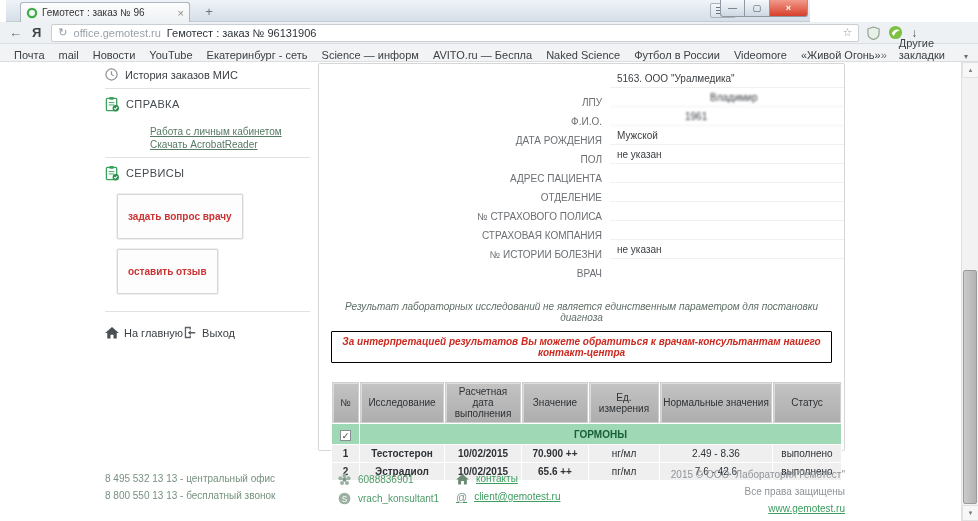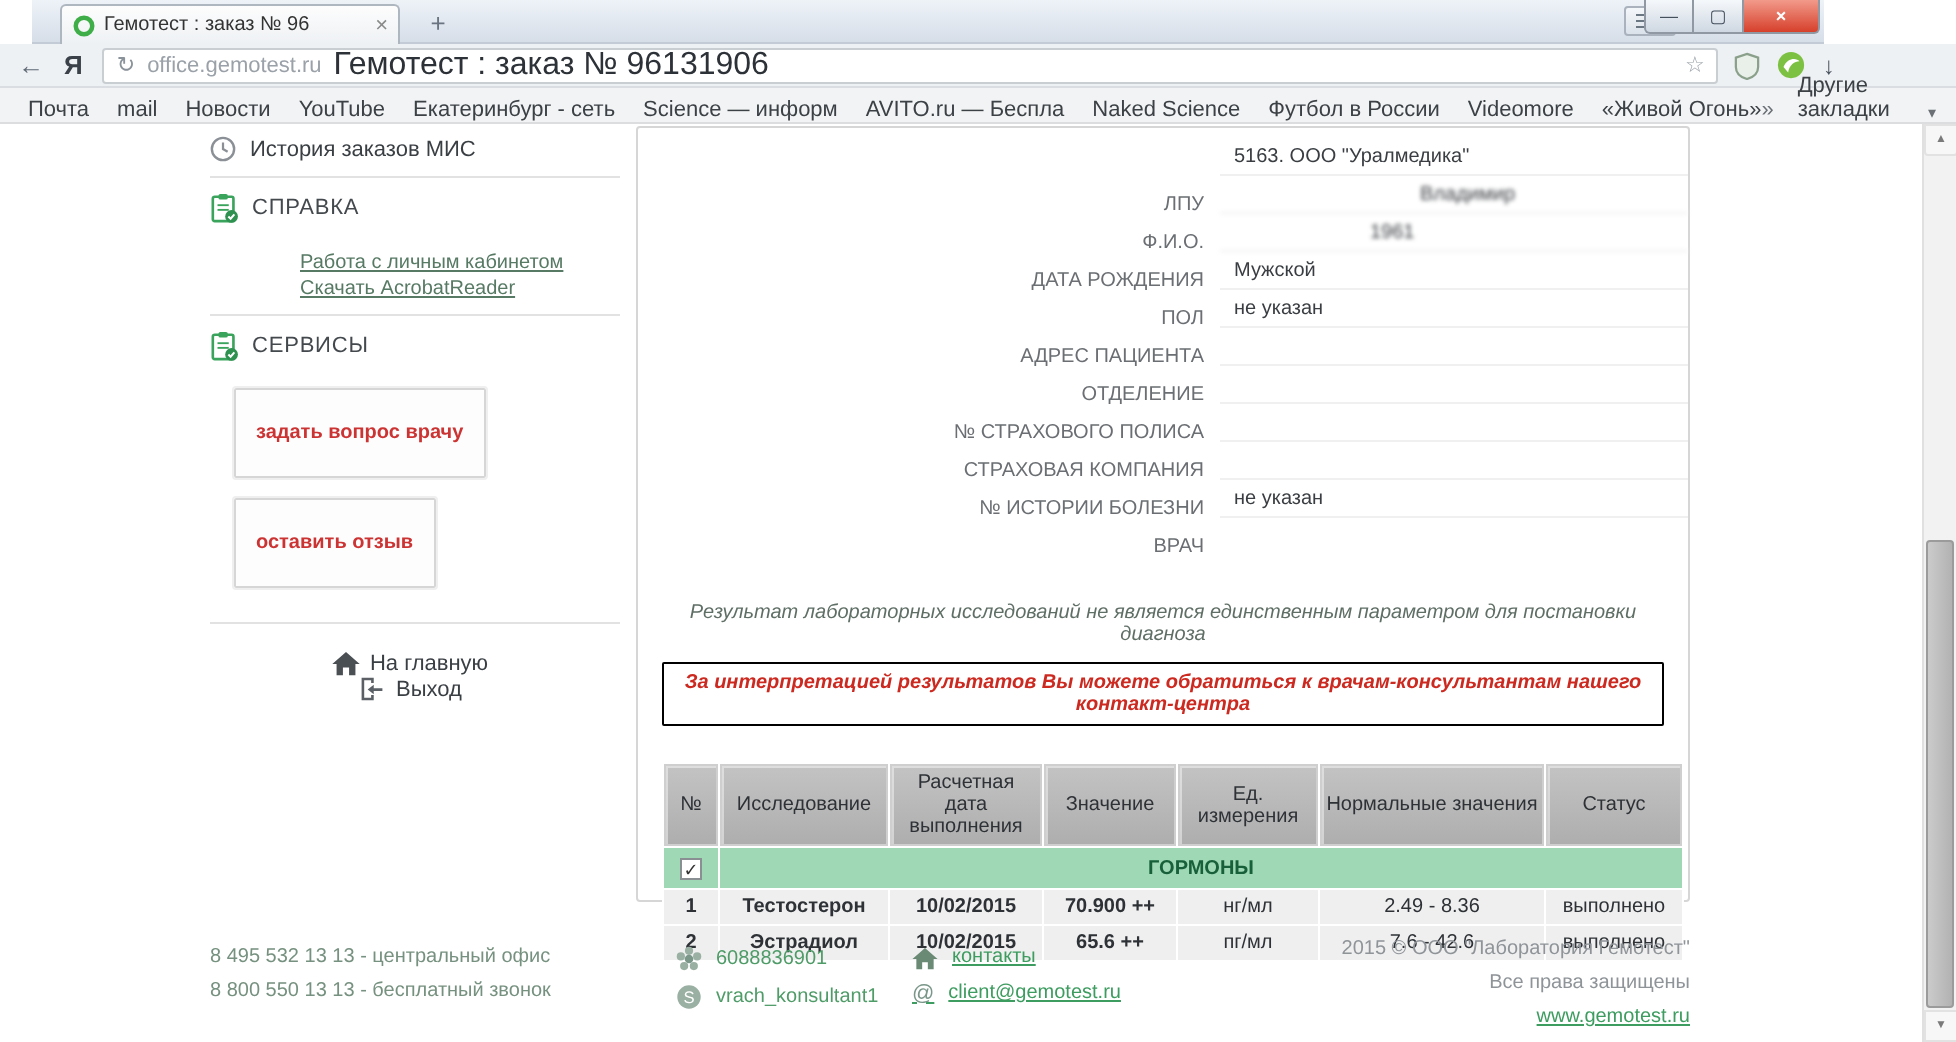--- a/index.html
+++ b/index.html
@@ -1,20 +1,20 @@
 <!DOCTYPE html>
 <html><head>
 <meta charset="utf-8">
 <style>
   * { margin:0; padding:0; box-sizing:border-box; }
   html,body { width:978px; height:521px; font-family:"Liberation Sans", sans-serif; background:#fff; overflow:hidden; }
   #screen { position:relative; width:978px; height:521px; background:#fff; overflow:hidden; }
 
   
-  #titlebar { position:absolute; left:16px; top:0; width:896px; height:22px;
+  #titlebar { position:absolute; left:6px; top:0; width:804px; height:22px;
     background:linear-gradient(180deg,#eef3f8,#d6dee8); border-bottom:1px solid #c3ccd6; }
   .tab { position:absolute; left:14px; top:2px; width:170px; height:20px;
     background:linear-gradient(180deg,#fdfdfd,#eef1f4); border:1px solid #aeb6bf; border-bottom:none;
     border-radius:3px 3px 0 0; display:flex; align-items:center; padding:0 5px; gap:4px; }
   .tab-title { font-size:10px; color:#333; white-space:nowrap; overflow:hidden; max-width:128px; }
   .tab-close { font-size:11px; color:#8a8a8a; margin-left:auto; cursor:default; }
   .newtab { position:absolute; left:192px; top:4px; width:22px; height:16px; text-align:center;
     font-size:13px; color:#6a7480; line-height:15px; }
   .tablist-btn { position:absolute; right:74px; top:3px; width:26px; height:15px;
     border:1px solid #a9b2bd; border-radius:2px; background:linear-gradient(180deg,#f4f7fa,#dbe2ea);
@@ -30,21 +30,21 @@
     background:linear-gradient(180deg,#f29a8b,#d6402b); color:#fff; font-weight:bold; }
 
   #navbar { position:absolute; left:0; top:22px; width:978px; height:22px; background:#eef1f4;
     border-bottom:1px solid #dadee2; display:flex; align-items:center; }
   .nav-ico { font-size:13px; color:#5f6a75; margin-left:9px; }
   .ya-logo { font-size:13px; color:#3a4148; font-weight:bold; margin-left:10px; }
   .urlbox { margin-left:10px; width:808px; height:18px; background:#fff; border:1px solid #c9ced3;
     border-radius:2px; display:flex; align-items:center; padding:0 6px; gap:6px; }
   .refresh { font-size:11px; color:#8a929a; }
   .url-domain { font-size:11px; color:#9aa1a8; }
-  .url-title { font-size:16px; color:#2d3238; }
+  .url-title { font-size:11px; color:#2d3238; }
   .url-star { margin-left:auto; font-size:11px; color:#9aa1a8; }
   .nav-right { display:flex; align-items:center; gap:8px; margin-left:8px; }
   .dl-arrow { font-size:12px; color:#4a545e; font-weight:bold; }
 
   #bookmarksbar { position:absolute; left:0; top:44px; width:978px; height:18px; background:#f2f3f4;
     border-bottom:1px solid #dcdddf; display:flex; align-items:flex-end; font-size:11px; color:#3c4146; }
   .bm { margin-left:14px; white-space:nowrap; }
   .bm-overflow { margin-left:auto; color:#6a7076; }
   .bm-other { margin:0 8px 0 12px; color:#3c4146; }
   .bm-caret { font-size:8px; color:#6a7076; margin-right:10px; }
@@ -54,21 +54,21 @@
 
   
   #sidebar { position:absolute; left:105px; top:6px; width:205px; }
   .sb-row { display:flex; align-items:center; gap:7px; font-size:11px; color:#3a3f44; }
   .sb-sep { height:1px; background:#e2e2e2; margin:7px 0; }
   .sb-section { display:flex; align-items:center; gap:6px; font-size:11px; color:#44494e; letter-spacing:.4px; }
   .sb-links { margin:14px 0 6px 45px; display:flex; flex-direction:column; gap:2px; }
   .sb-links a { font-size:10px; color:#577a64; text-decoration:underline; }
   .sb-btn { display:inline-block; border:1px solid #d6d6d6; outline:1px solid #efefef; background:#fdfdfd;
     color:#cc3333; font-weight:bold; font-size:10px; padding:16px 10px; margin:5px 0 5px 12px; border-radius:1px; }
-  .sb-bottom { display:flex; align-items:center; margin-top:14px; width:200px;flex-direction:column; }
+  .sb-bottom { display:flex; align-items:center; margin-top:14px; width:200px; }
   .sb-bottom .sb-row { gap:5px; }
 
   
   #panel { position:absolute; left:318px; top:1px; width:527px; height:388px;
     border:1px solid #d6d6d6; border-radius:2px; background:#fff; padding-top:6px; }
   .form-row { display:flex; height:18px; margin-bottom:1px; }
   .form-label { width:291px; background:#ededed; font-size:10px; color:#6b6f73;
     display:flex; align-items:center; justify-content:flex-end; padding-right:8px; white-space:nowrap;margin-top:32px; }
   .form-value { flex:1; font-size:10px; color:#3a3e42; display:flex; align-items:center;
     padding-left:7px; border-bottom:1px solid #f0f0f0; }

